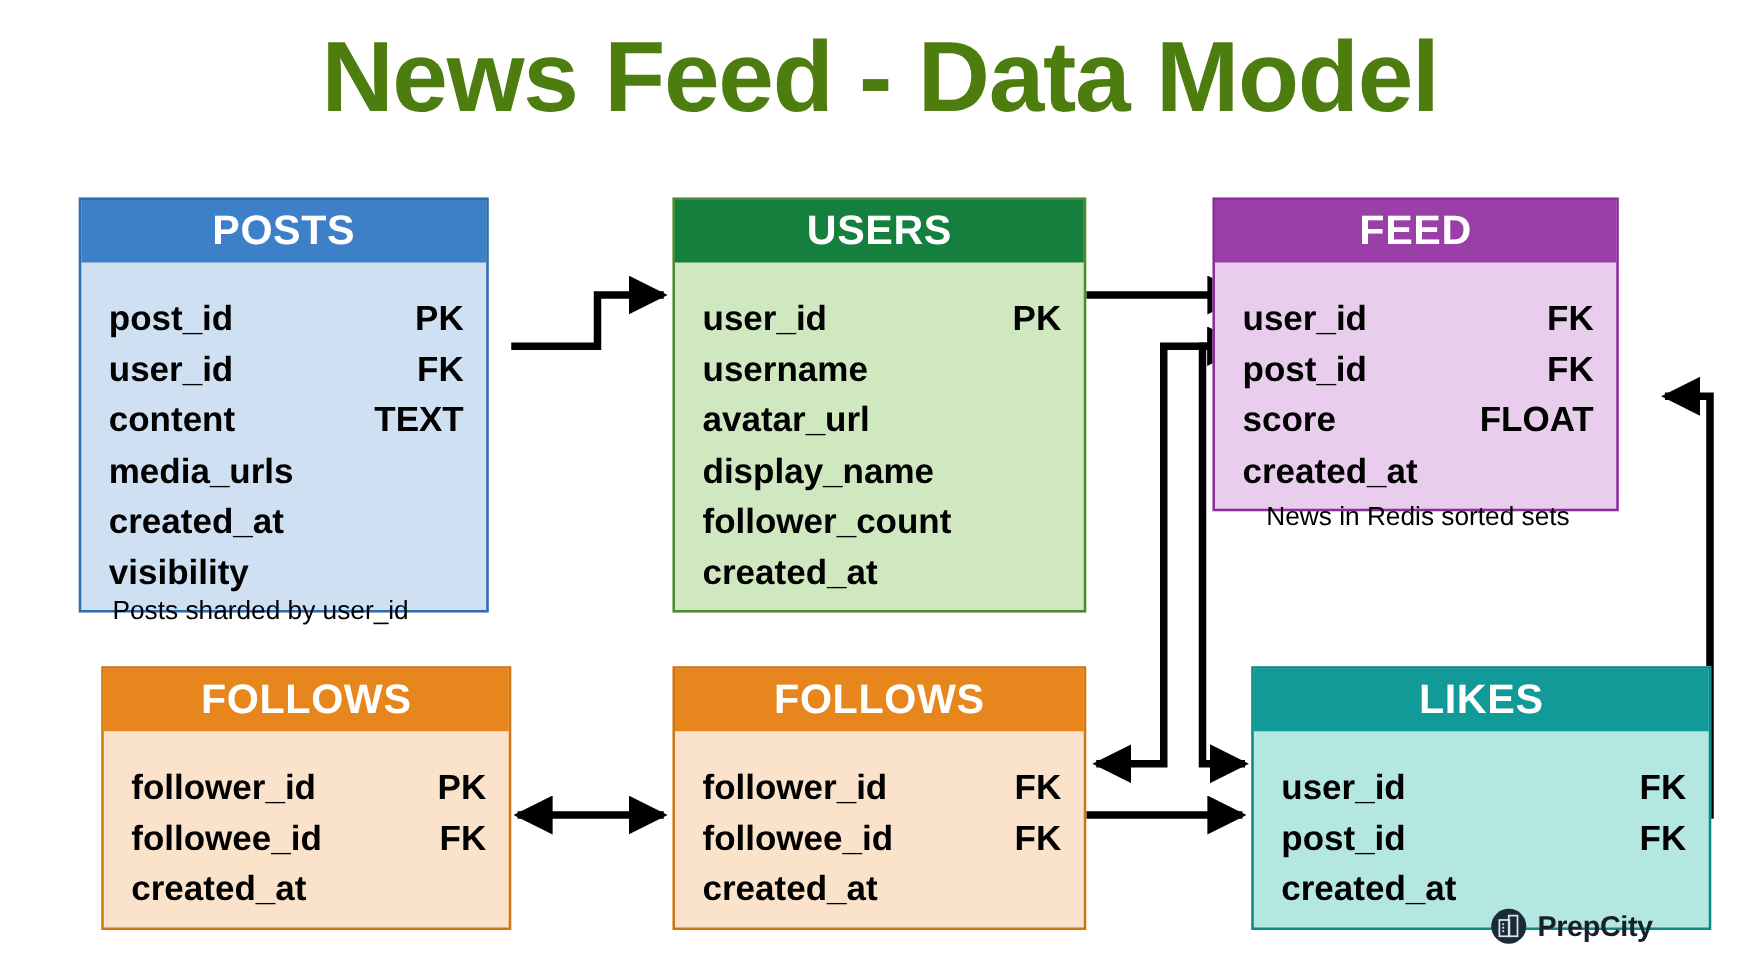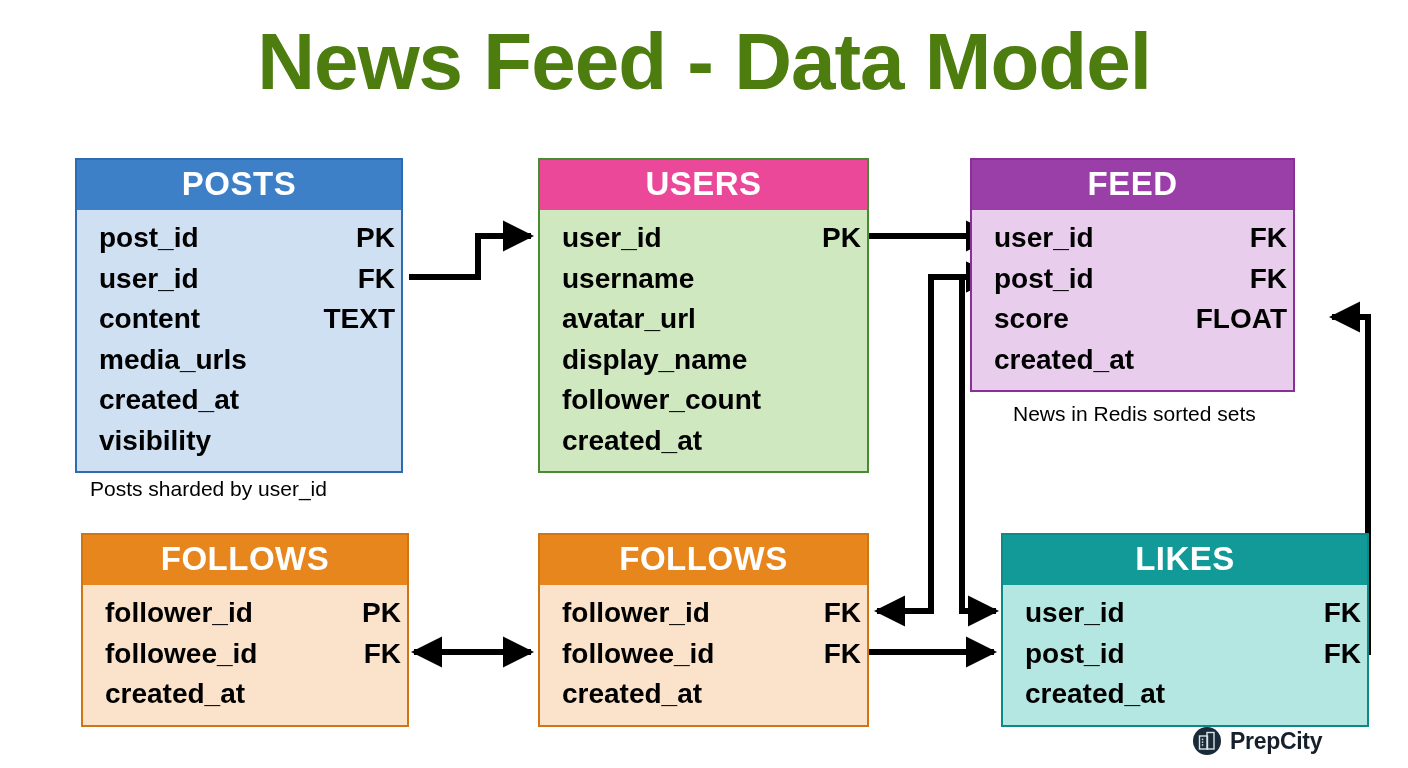--- a/index.html
+++ b/index.html
@@ -43,21 +43,22 @@
     height: 50px;
     line-height: 48px;
     text-align: center;
     font-size: 33px;
     font-weight: bold;
     color: #ffffff;
     letter-spacing: 0.5px;
   }
   .entity-body {
     box-sizing: border-box;
-    padding: 8px 6px 10px 22px;
+    padding: 8px 18px 10px 22px;
+    margin-top: 17px;
   }
   .field-row {
     display: flex;
     justify-content: space-between;
     align-items: baseline;
     font-size: 28px;
     font-weight: bold;
     color: #000000;
     line-height: 40.5px;
     white-space: nowrap;
@@ -126,21 +127,21 @@
 
     <path d="M 996 611 L 962 611 L 962 277 L 994 277" stroke="#000000" stroke-width="6" fill="none" marker-start="url(#arrowStart)" marker-end="url(#arrow)"></path>
 
     <path d="M 869 652 L 994 652" stroke="#000000" stroke-width="6" fill="none" marker-end="url(#arrow)"></path>
 
     <path d="M 414 652 L 531 652" stroke="#000000" stroke-width="6" fill="none" marker-start="url(#arrowStart)" marker-end="url(#arrow)"></path>
 
     <path d="M 1326 652 L 1368 652 L 1368 317 L 1332 317" stroke="#000000" stroke-width="6" fill="none" marker-end="url(#arrow)"></path>
   </svg>
 
-  <div class="entity" style="left:75px; top:158px; width:328px; border-color:#2d6cb0; background:#cfe0f2;">
+  <div class="entity" style="left:63px; top:158px; width:328px; border-color:#2d6cb0; background:#cfe0f2;">
     <div class="entity-header" style="background:#3d80c8;">
       <span>POSTS</span>
     </div>
     <div class="entity-body">
       <div class="field-row">
         <span class="field-name">post_id</span>
         <span class="field-key">PK</span>
       </div>
       <div class="field-row">
         <span class="field-name">user_id</span>
@@ -159,21 +160,21 @@
         <span class="field-key"></span>
       </div>
       <div class="field-row">
         <span class="field-name">visibility</span>
         <span class="field-key"></span>
       </div>
     </div>
   </div>
 
   <div class="entity" style="left:538px; top:158px; width:331px; border-color:#4a8a33; background:#cfe8c0;">
-    <div class="entity-header" style="background:#ec4899;">
+    <div class="entity-header" style="background:#15803d;">
       <span>USERS</span>
     </div>
     <div class="entity-body">
       <div class="field-row">
         <span class="field-name">user_id</span>
         <span class="field-key">PK</span>
       </div>
       <div class="field-row">
         <span class="field-name">username</span>
         <span class="field-key"></span>

